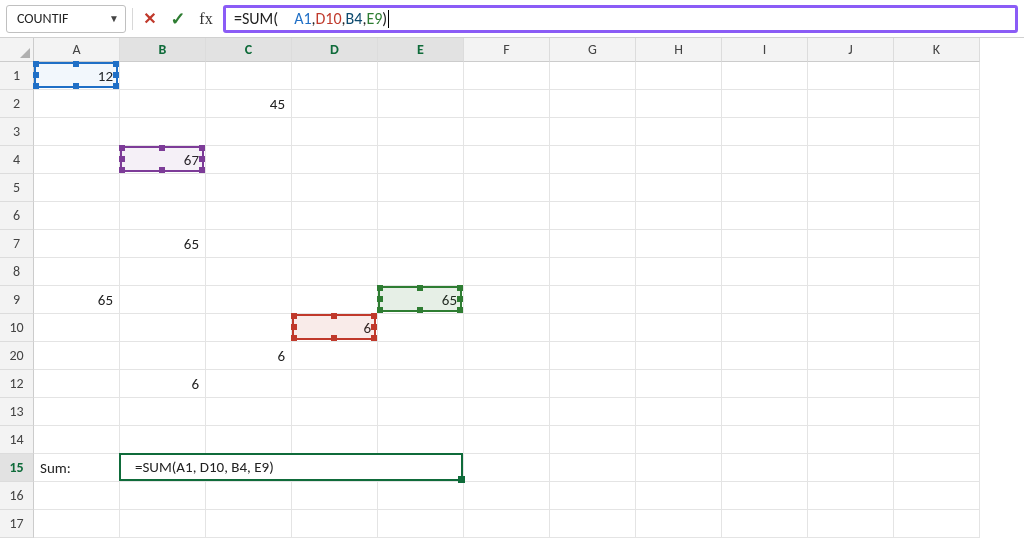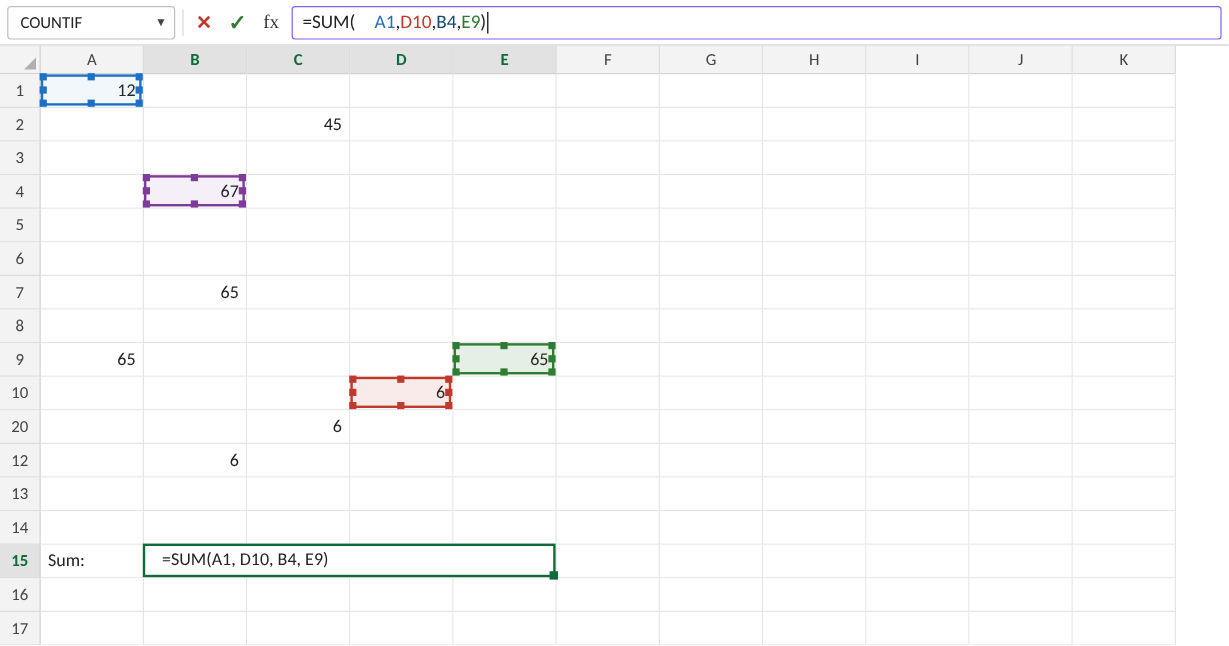--- a/index.html
+++ b/index.html
@@ -18,21 +18,21 @@
   .formula-bar {
     display: flex;
     align-items: center;
     height: 38px;
     border-bottom: 1px solid #d0d0d0;
     padding: 4px 6px;
     gap: 6px;
     background: #fff;
   }
   .name-box {
-    width: 140px;
+    width: 120px;
     height: 28px;
     border: 1px solid #c0c0c0;
     border-radius: 3px;
     display: flex;
     align-items: center;
     justify-content: space-between;
     padding: 0 6px 0 10px;
     font-size: 14px;
     background: #fff;
   }
@@ -51,21 +51,21 @@
     font-weight: bold;
     cursor: pointer;
     border-radius: 3px;
   }
   .cancel-ic { color: #c0392b; font-size: 16px; }
   .accept-ic { color: #2e7d32; font-size: 18px; }
   .fx-ic { font-family: "Times New Roman", serif; font-size: 16px; color: #333; font-weight: normal; }
   .formula-input {
     flex: 1;
     height: 28px;
-    border: 1px solid #8b5cf6;
+    border: 3px solid #8b5cf6;
     border-radius: 3px;
     display: flex;
     align-items: center;
     padding: 0 8px;
     font-size: 16px;
     font-family: "Segoe UI", Calibri, Arial, sans-serif;
     background: #fff;
   }
   .formula-input .ref-a1 { color: #1f6fc6; margin-left: 16px; }
   .formula-input .ref-d10 { color: #c0392b; text-align: right; }

